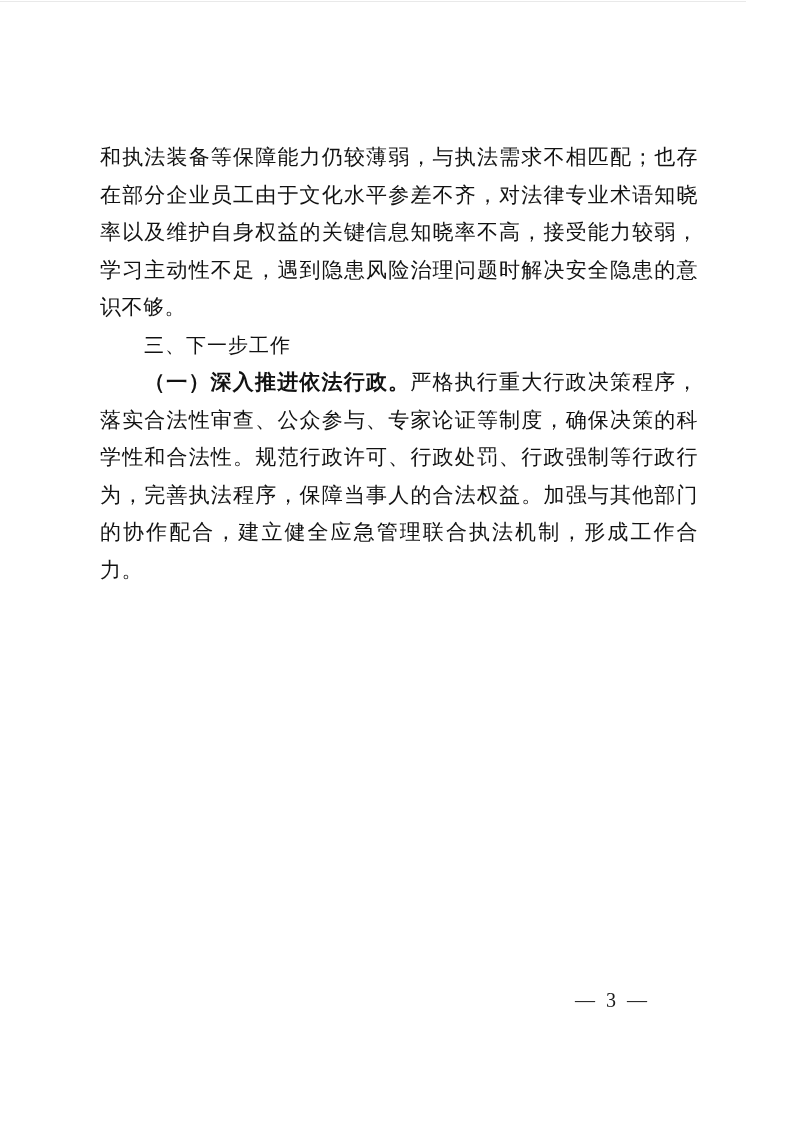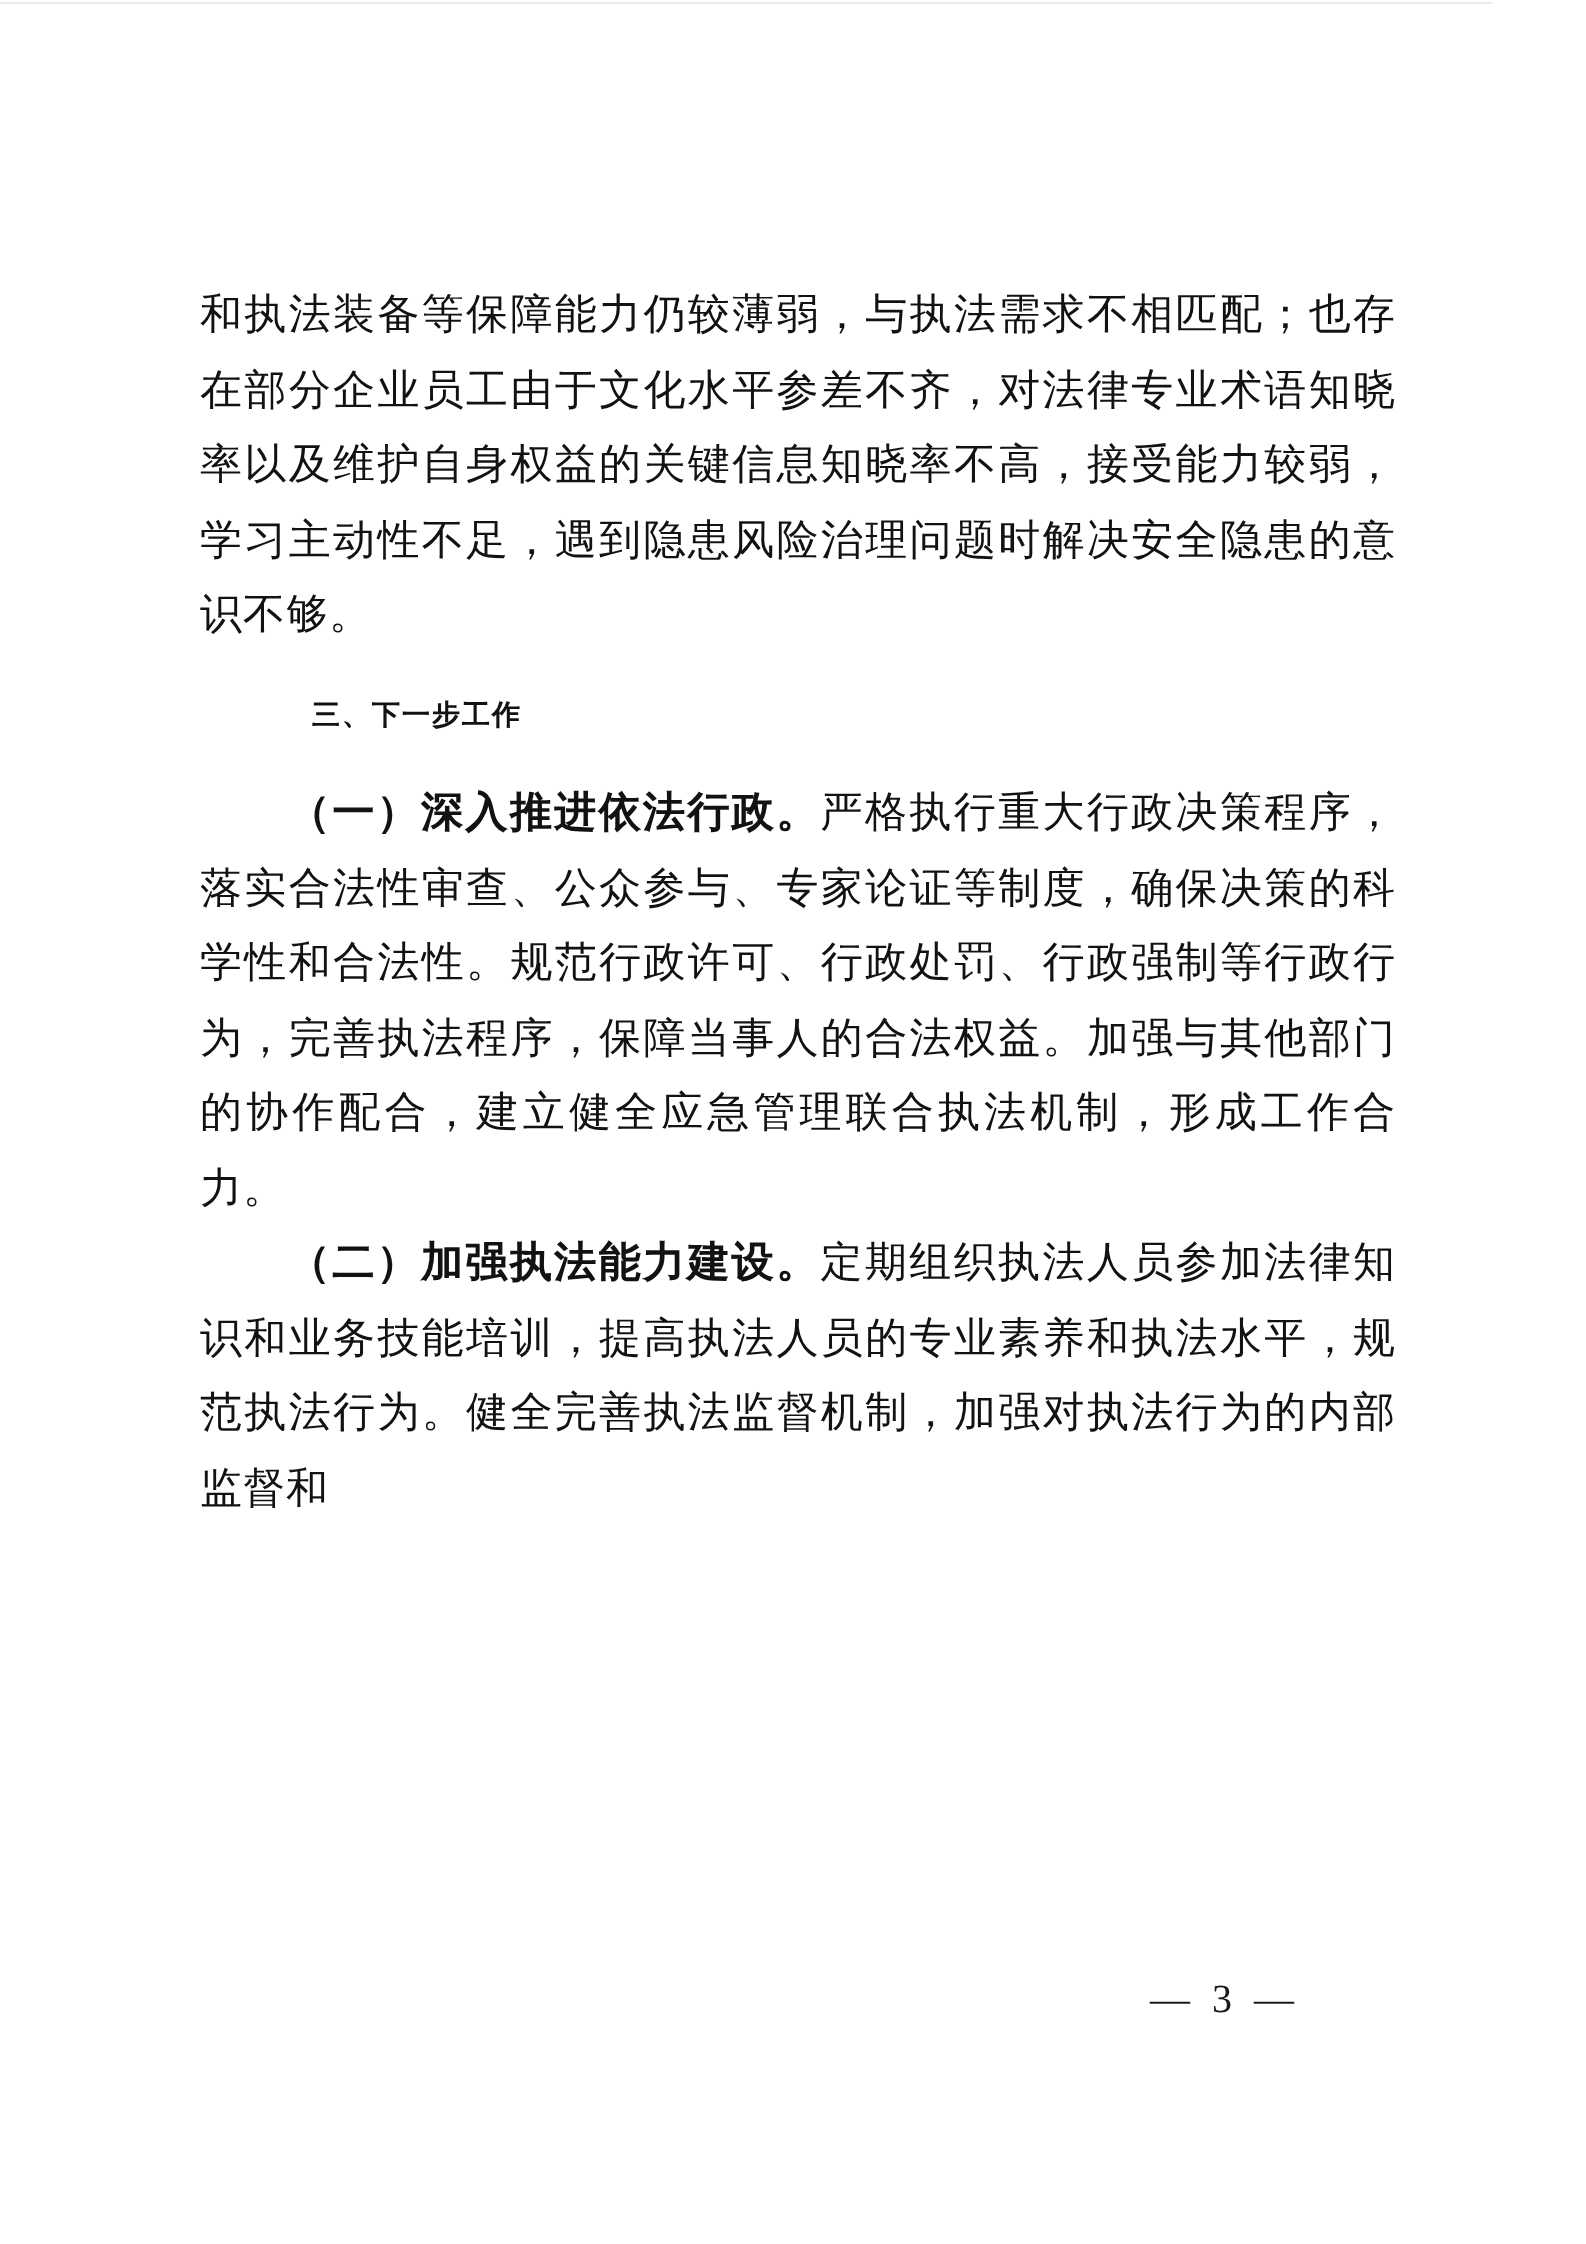--- a/index.html
+++ b/index.html
@@ -37,25 +37,25 @@
     text-align: justify;
     letter-spacing: 0.5px;
   }
   .para.indent {
     text-indent: 44px;
   }
   .lead {
     font-weight: bold;
   }
   .heading {
-    margin: 12px;
-    font-size: 14px;
+    margin: 0;
+    font-size: 20px;
     line-height: 37.5px;
     text-indent: 44px;
-    font-weight: bold;
+    font-weight: normal;
     font-family: "Liberation Sans", "DejaVu Sans", sans-serif;
     letter-spacing: 1px;
   }
   .page-number {
     position: absolute;
     top: 988px;
     right: 96px;
     font-size: 20px;
     line-height: 24px;
     letter-spacing: 3px;
@@ -72,18 +72,17 @@
   <div class="content">
 
     <p class="para"><span>和执法装备等保障能力仍较薄弱，与执法需求不相匹配；也存在部分企业员工由于文化水平参差不齐，对法律专业术语知晓率以及维护自身权益的关键信息知晓率不高，接受能力较弱，学习主动性不足，遇到隐患风险治理问题时解决安全隐患的意识不够。</span></p>
 
 
 
     <p class="heading">三、下一步工作</p>
 
     <p class="para indent"><span class="lead">（一）深入推进依法行政。</span><span>严格执行重大行政决策程序，落实合法性审查、公众参与、专家论证等制度，确保决策的科学性和合法性。规范行政许可、行政处罚、行政强制等行政行为，完善执法程序，保障当事人的合法权益。加强与其他部门的协作配合，建立健全应急管理联合执法机制，形成工作合力。</span></p>
 
-    <p class="para indent"><span class="lead">（二）加强执法能力建设。</span><span>定期组织执法人员参加法律知识和业务技能培训，提高执法人员的专业素养和执法水平，规范执法行为。健全完善执法监督机制，加强对执法行为的内部监督和</span></p>
 
   </div>
 
   <div class="page-number">— 3 —</div>
 </div>
 
 </body></html>

